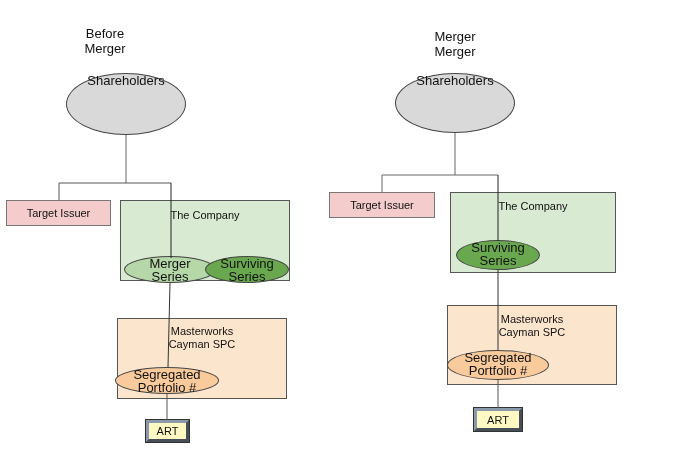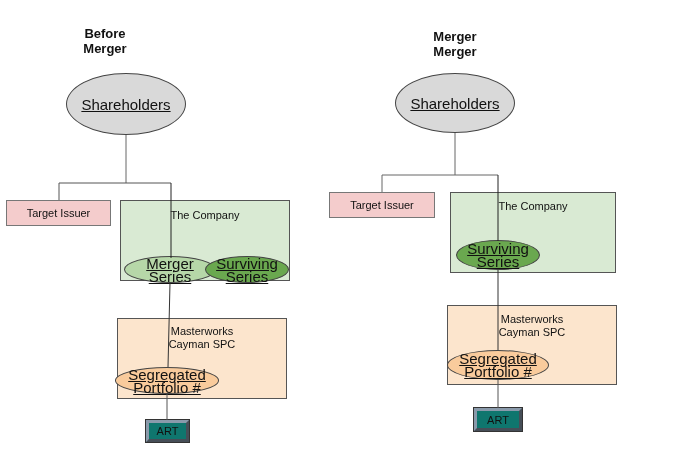--- a/index.html
+++ b/index.html
@@ -1,27 +1,27 @@
 <!DOCTYPE html>
 <html><head>
 <meta charset="utf-8">
 <style>
   html, body { margin: 0; padding: 0; background: #ffffff; }
   body { width: 680px; height: 469px; position: relative; overflow: hidden;
          font-family: "Liberation Sans", sans-serif; color: #111; }
   .abs { position: absolute; }
-  .title { font-weight: bold; font-size: 13px; text-align: center; line-height: 15px; }
+  .title { font-weight: normal; font-size: 13px; text-align: center; line-height: 15px; }
   .lines { position: absolute; left: 0; top: 0; width: 680px; height: 469px; pointer-events: none; }
   .rect { position: absolute; box-sizing: border-box; border: 1px solid #555; }
   .ell { position: absolute; box-sizing: border-box; border: 1px solid #444; border-radius: 50%;
-         display: flex; align-items: center; justify-content: center; text-align: center;
-         font-size: 15px; line-height: 13px; text-decoration: underline; }
+         display: flex; justify-content: center; text-align: center;
+         font-size: 13px; line-height: 13px; }
   .lbl { font-size: 11px; line-height: 13px; text-align: center; position: absolute; left: 0; right: 0; }
   .boxlbl { display: flex; align-items: center; justify-content: center; font-size: 11px; }
-  .art { position: absolute; box-sizing: border-box; background: #0f766e;
+  .art { position: absolute; box-sizing: border-box; background: #fef9c3;
          border: 3px outset #8a9aab; outline: 1px solid #333;
          display: flex; align-items: center; justify-content: center; font-size: 11px; }
 </style>
 </head>
 <body>
 
 <div class="abs title" style="left:70px; top:26px; width:70px;">
   <div>Before</div>
   <div>Merger</div>
 </div>

